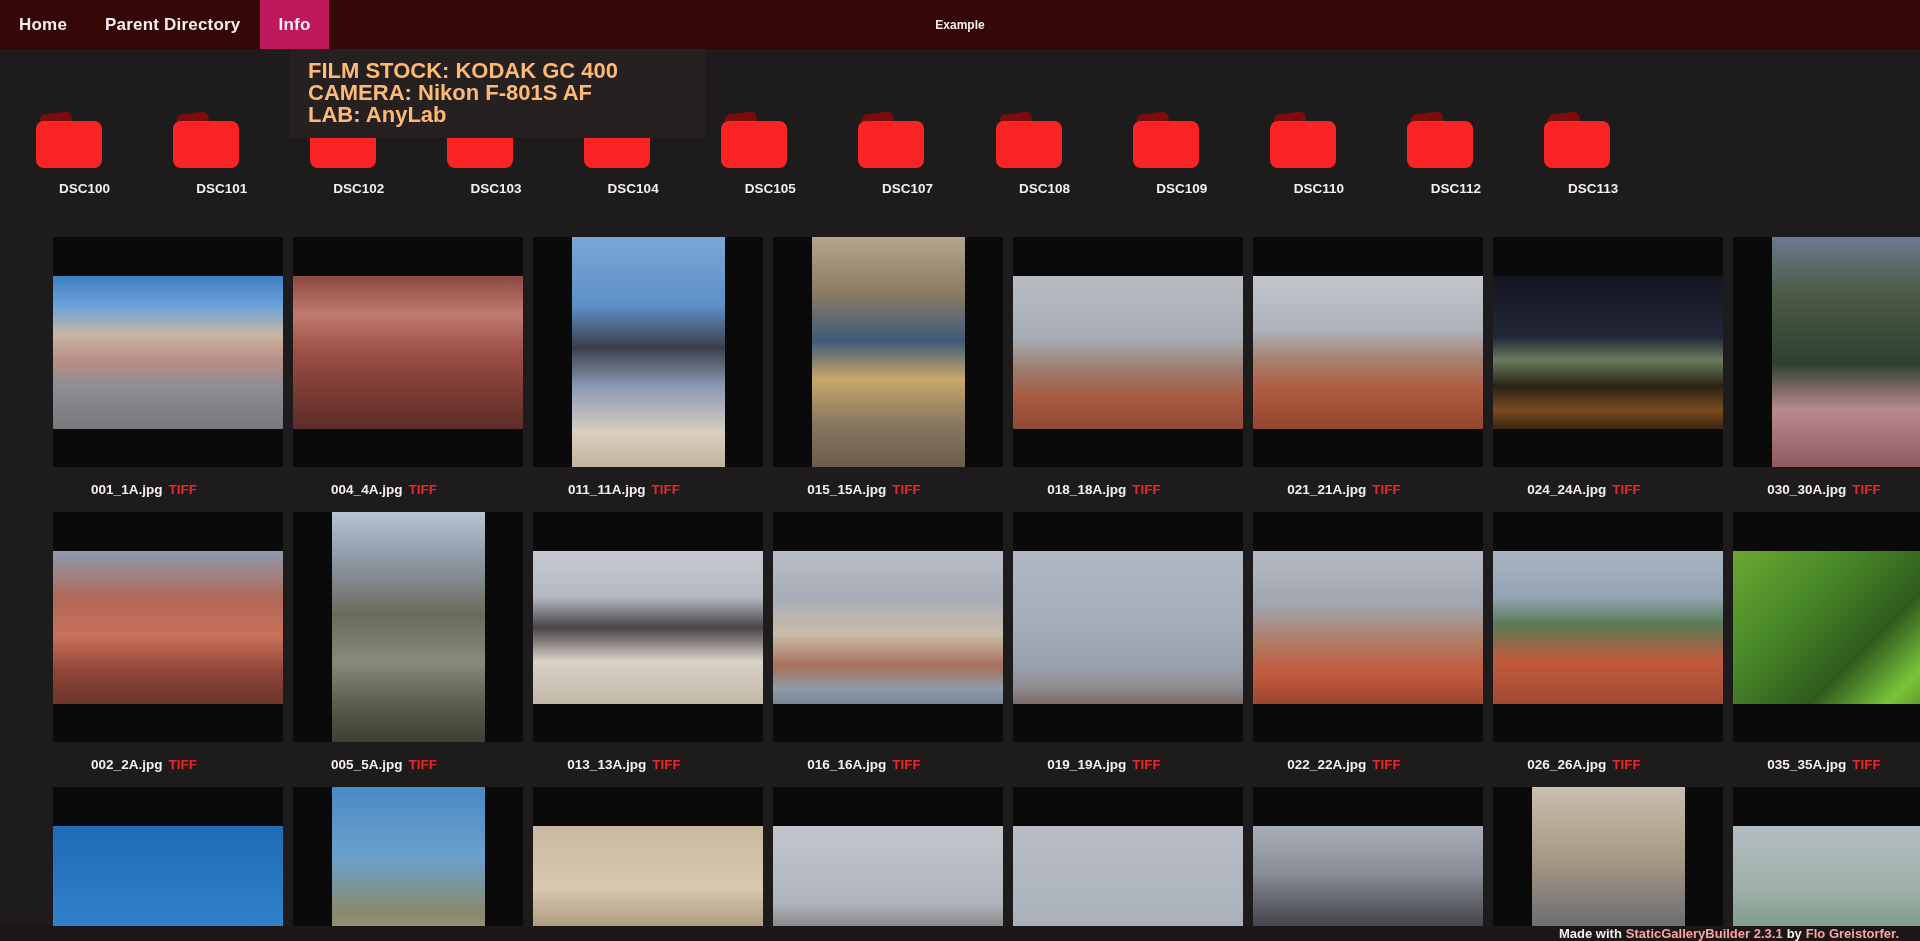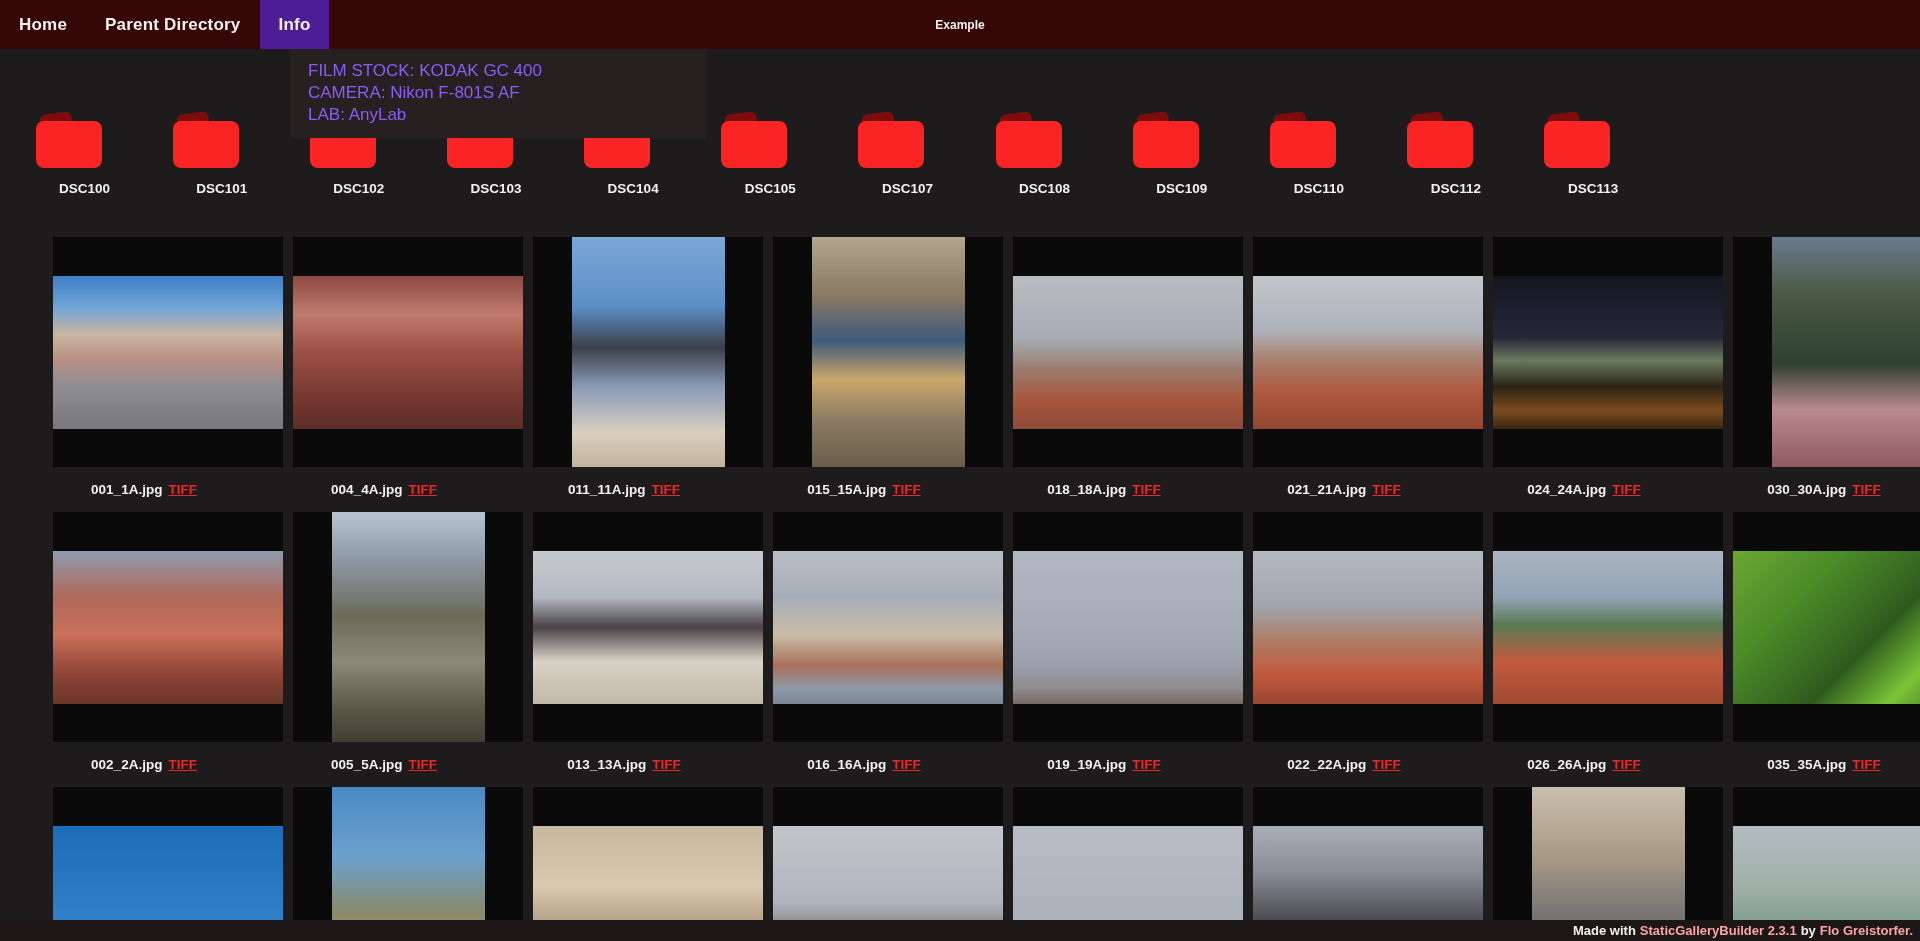--- a/index.html
+++ b/index.html
@@ -3,29 +3,29 @@
 <meta charset="utf-8">
 <style>
   * { margin:0; padding:0; box-sizing:border-box; }
   html,body { width:1920px; height:941px; overflow:hidden; background:#1d1b1b;
     font-family:"Liberation Sans","DejaVu Sans",sans-serif; }
 
   
   .nav { position:relative; height:49px; background:#350707; display:flex; align-items:stretch; z-index:20; }
   .nav-item { display:flex; align-items:center; padding:10px 19px; color:#f5f0f0;
     font-weight:bold; font-size:17px; cursor:pointer; letter-spacing:.2px; }
-  .nav-item.active { background:#4c1d95; }
+  .nav-item.active { background:#be185d; }
   .nav-title { position:absolute; left:0; right:0; top:0; height:49px; display:flex;
     align-items:center; justify-content:center; color:#f5f0f0; font-weight:bold;
     font-size:12px; pointer-events:none; }
 
   
   .info-panel { position:absolute; left:290px; top:49px; width:416px; background:#272020;
-    padding:11px 18px 12px 18px; z-index:15; color:#8b5cf6; font-size:17px;
-    line-height:22px; font-weight:400; }
+    padding:11px 18px 12px 18px; z-index:15; color:#fdba74; font-size:22px;
+    line-height:22px; font-weight:700; }
 
   
   .folders { display:grid; grid-template-columns:repeat(14,1fr); padding:62px 0 0 0; }
   .folder { display:flex; flex-direction:column; align-items:center; cursor:pointer; }
   .folder-icon { position:relative; width:66px; height:57px; }
   .folder-tab { position:absolute; left:4px; top:2px; width:32px; height:18px;
     background:#7d0d0d; border-radius:6px; transform:rotate(-7deg); }
   .folder-body { position:absolute; left:0; top:10px; width:66px; height:47px;
     background:#fb2424; border-radius:8px; }
   .folder-label { margin-top:13px; color:#f5f0f0; font-size:13.5px; font-weight:bold;margin-left:32px; }
@@ -35,25 +35,25 @@
   .g-row { display:grid; grid-template-columns:repeat(8,240px); }
   .g-item { width:240px;padding-left:48px; }
   .g-cell { margin:0 5px; width:230px; height:230px; background:#0a0a0a;
     display:flex; align-items:center; justify-content:center; cursor:pointer; }
   .g-img { display:block; }
   .g-img.landscape { width:230px; height:153px; }
   .g-img.portrait  { width:153px; height:230px; }
   .g-cap { height:45px; display:flex; align-items:center; justify-content:center;
     gap:6px; font-size:13.5px; font-weight:bold; }
   .g-cap .name { color:#f5f0f0; cursor:pointer; }
-  .g-cap .tag  { color:#ee2626; cursor:pointer;text-decoration:underline; }
-
-  
-  .footer { position:fixed; left:0; bottom:0; width:1920px; height:21px; background:#1c1616;
-    display:flex; align-items:center; justify-content:flex-end; padding-right:7px;
+  .g-cap .tag  { color:#ee2626; cursor:pointer; }
+
+  
+  .footer { position:fixed; left:0; bottom:0; width:1920px; height:15px; background:#1c1616;
+    display:flex; align-items:center; justify-content:flex-end; padding-right:21px;
     font-size:13px; font-weight:bold; color:#f5f0f0; z-index:30; gap:4px; }
   .footer a { color:#fca5a5; text-decoration:none; cursor:pointer; }
 </style>
 </head>
 <body>
 
 <div class="nav">
   <div class="nav-item">Home</div>
   <div class="nav-item">Parent Directory</div>
   <div class="nav-item active">Info</div>

